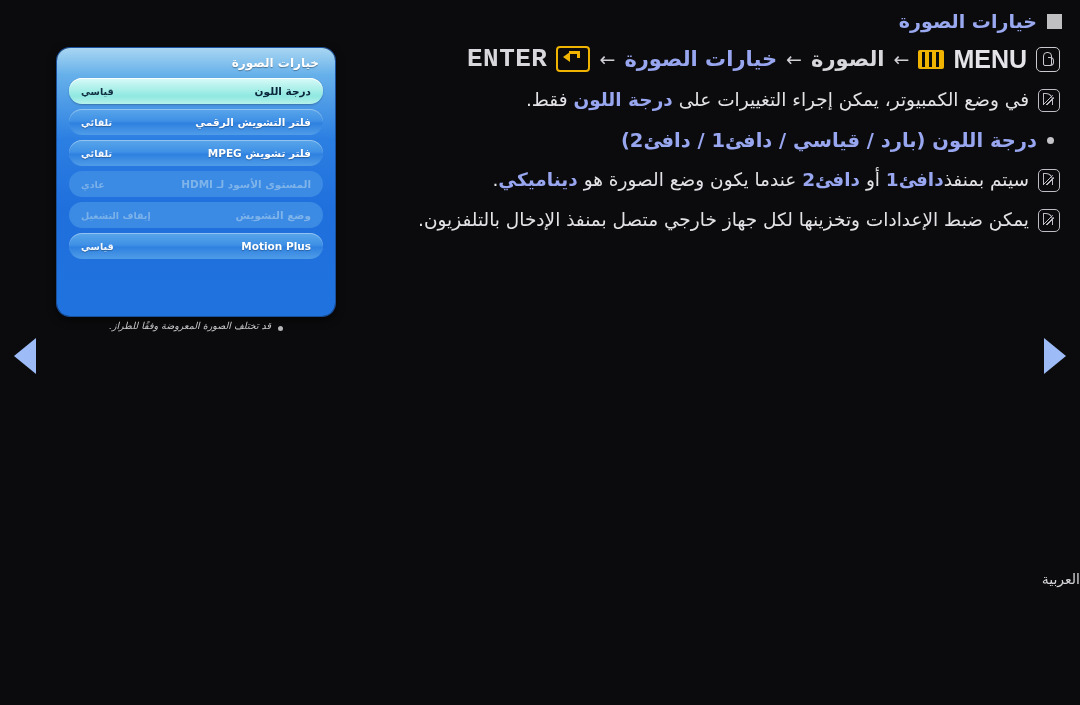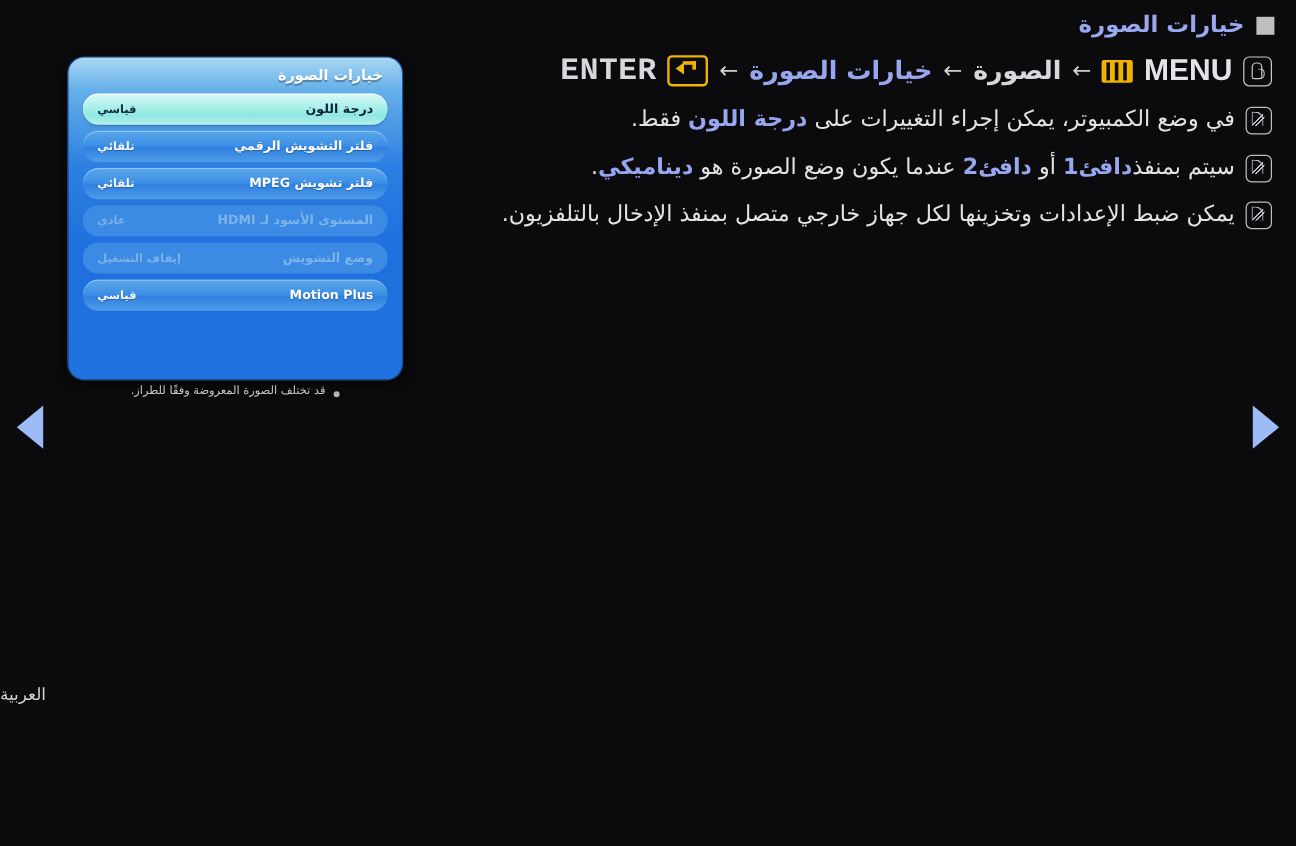--- a/index.html
+++ b/index.html
@@ -63,21 +63,21 @@
     box-shadow:none;
     color:#7fb4ea;
     text-shadow:none;
   }
   .osd-row.disabled .osd-val{color:#7fb4ea;}
 
   .osd-caption{
     position:absolute;left:57px;top:320px;width:278px;
     direction:rtl;display:flex;align-items:center;gap:7px;
     justify-content:center;
-    font-size:9.5px;color:#c9c9cc;
+    font-size:9.5px;color:#c9c9cc;font-style:italic;
   }
   .osd-caption .dot{
     width:5px;height:5px;border-radius:50%;background:#b5b5b8;
     margin-top:5px;flex:none;
   }
 
   
   .content{
     position:absolute;left:355px;top:44px;width:705px;
     direction:rtl;text-align:right;
@@ -181,21 +181,21 @@
   
   .nav-arrow{
     position:absolute;top:338px;width:0;height:0;
     border-top:18px solid transparent;border-bottom:18px solid transparent;
   }
   .nav-prev{left:14px;border-right:22px solid #9dbcf7;}
   .nav-next{right:14px;border-left:22px solid #9dbcf7;}
 
   
   .footer{
-    position:absolute;left:0;right:0;bottom:14px;text-align:left;
+    position:absolute;left:0;right:0;bottom:14px;text-align:right;
     font-size:14px;color:#d6d6da;direction:rtl;
   }
 </style>
 </head>
 <body>
 
 <div id="page">
 
   <div class="page-title-row">
     <span class="title-square"></span>
@@ -261,20 +261,24 @@
       <span class="arrow">←</span>
       <span class="ico ico-enter"></span>
       <span class="enter-word">ENTER</span>
     </div>
 
     <div class="note">
       <span class="ico-note"></span>
       <span class="txt"><span>في وضع الكمبيوتر، يمكن إجراء التغييرات على </span><b>درجة اللون</b><span> فقط.</span></span>
     </div>
 
+    <div class="bullet">
+      <span class="dot"></span>
+      <span class="txt">درجة اللون (بارد / قياسي / دافئ1 / دافئ2)</span>
+    </div>
 
     <div class="note">
       <span class="ico-note"></span>
       <span class="txt"><span>سيتم بمنفذ</span><b>دافئ1</b><span> أو </span><b>دافئ2</b><span> عندما يكون وضع الصورة هو </span><b>ديناميكي</b><span>.</span></span>
     </div>
 
     <div class="note">
       <span class="ico-note"></span>
       <span class="txt"><span>يمكن ضبط الإعدادات وتخزينها لكل جهاز خارجي متصل بمنفذ الإدخال بالتلفزيون.</span></span>
     </div>

